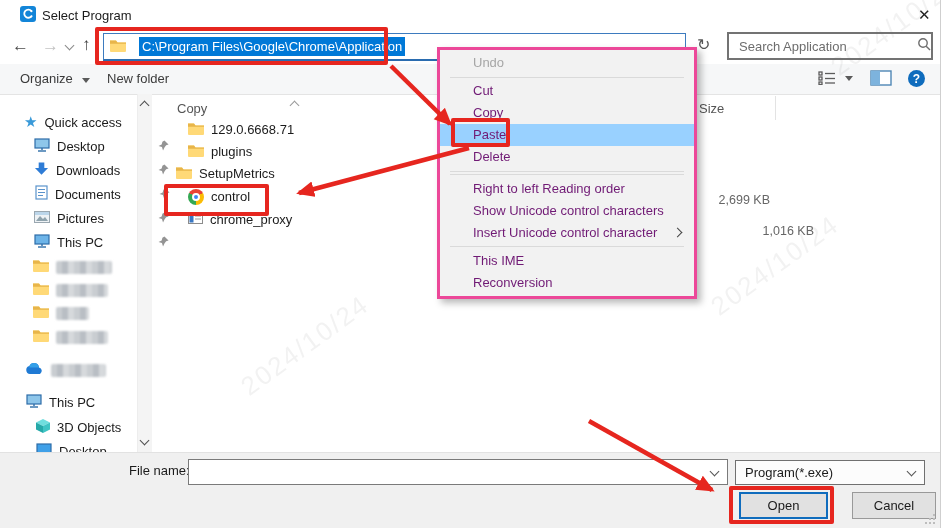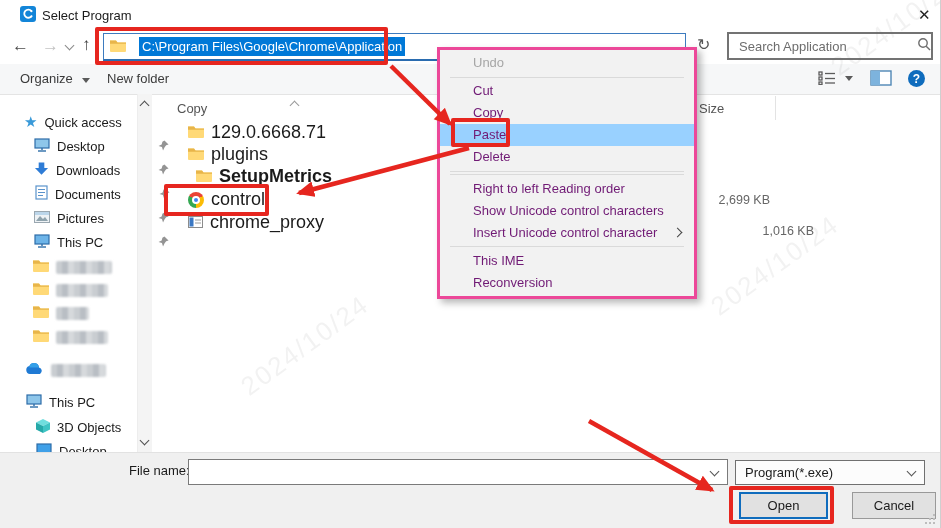--- a/index.html
+++ b/index.html
@@ -28,21 +28,21 @@
   .chev.right{transform:rotate(-45deg);}
   
   .side-row{position:absolute;display:flex;align-items:center;gap:7px;font-size:13px;height:20px;}
   .pin{position:absolute;left:124px;}
   .blurblock{height:13px;border-radius:2px;
      background:repeating-linear-gradient(90deg,#c9cdd1 0 6px,#b9bec4 6px 12px,#d6d9dc 12px 18px),
                 linear-gradient(#cfd3d6,#c4c9cd);filter:blur(1.2px);}
   .scrollbar{background:#f4f4f4;border-left:1px solid #ededed;}
   
   .hdrtxt{font-size:13px;color:#555;}
-  .file-row{position:absolute;display:flex;align-items:center;gap:7px;font-size:18px;height:21px;}
+  .file-row{position:absolute;display:flex;align-items:flex-start;gap:7px;font-size:13px;height:21px;}
   .sizecell{position:absolute;width:72px;text-align:right;font-size:12.5px;color:#666;}
   .chrome-ic{width:16px;height:16px;border-radius:50%;flex:0 0 16px;position:relative;
      background:conic-gradient(from -60deg,#ea4335 0 120deg,#fbbc05 0 240deg,#34a853 0 360deg);}
   .chrome-ic::after{content:"";position:absolute;inset:4px;background:#4285f4;border:2px solid #fff;border-radius:50%;box-sizing:border-box;}
   
   .menu{position:absolute;left:437px;top:47px;width:260px;box-sizing:border-box;background:#f2f2f2;
         border:3px solid #ec4899;box-shadow:4px 4px 7px rgba(0,0,0,.28);padding:2px 0;z-index:20;}
   .mi{height:22px;line-height:22px;padding-left:33px;font-size:13px;color:#701a75;position:relative;}
   .mi.dis{color:#a6a6a6;}
   .mi.hl{background:#99d1ff;}
@@ -288,21 +288,21 @@
           </svg></span>
       <span>129.0.6668.71</span>
     </div>
     <div class="file-row" style="left:188px;top:144px;">
       <span><svg width="16" height="13" viewBox="0 0 16 13">
             <path d="M0 1.5h6l1.5 2H16V12a1 1 0 0 1-1 1H1a1 1 0 0 1-1-1z" fill="#ffd977"></path>
             <path d="M0 1.5h6l1.5 2H16v1.2H0z" fill="#e8b54a"></path>
           </svg></span>
       <span>plugins</span>
     </div>
-    <div class="file-row" style="left:196px;top:166px;font-weight:bold;">
+    <div class="file-row" style="left:176px;top:166px;">
       <span><svg width="16" height="13" viewBox="0 0 16 13">
             <path d="M0 1.5h6l1.5 2H16V12a1 1 0 0 1-1 1H1a1 1 0 0 1-1-1z" fill="#ffd977"></path>
             <path d="M0 1.5h6l1.5 2H16v1.2H0z" fill="#e8b54a"></path>
           </svg></span>
       <span>SetupMetrics</span>
     </div>
     <div class="file-row" style="left:188px;top:189px;">
       <span class="chrome-ic"></span>
       <span>control</span>
     </div>

